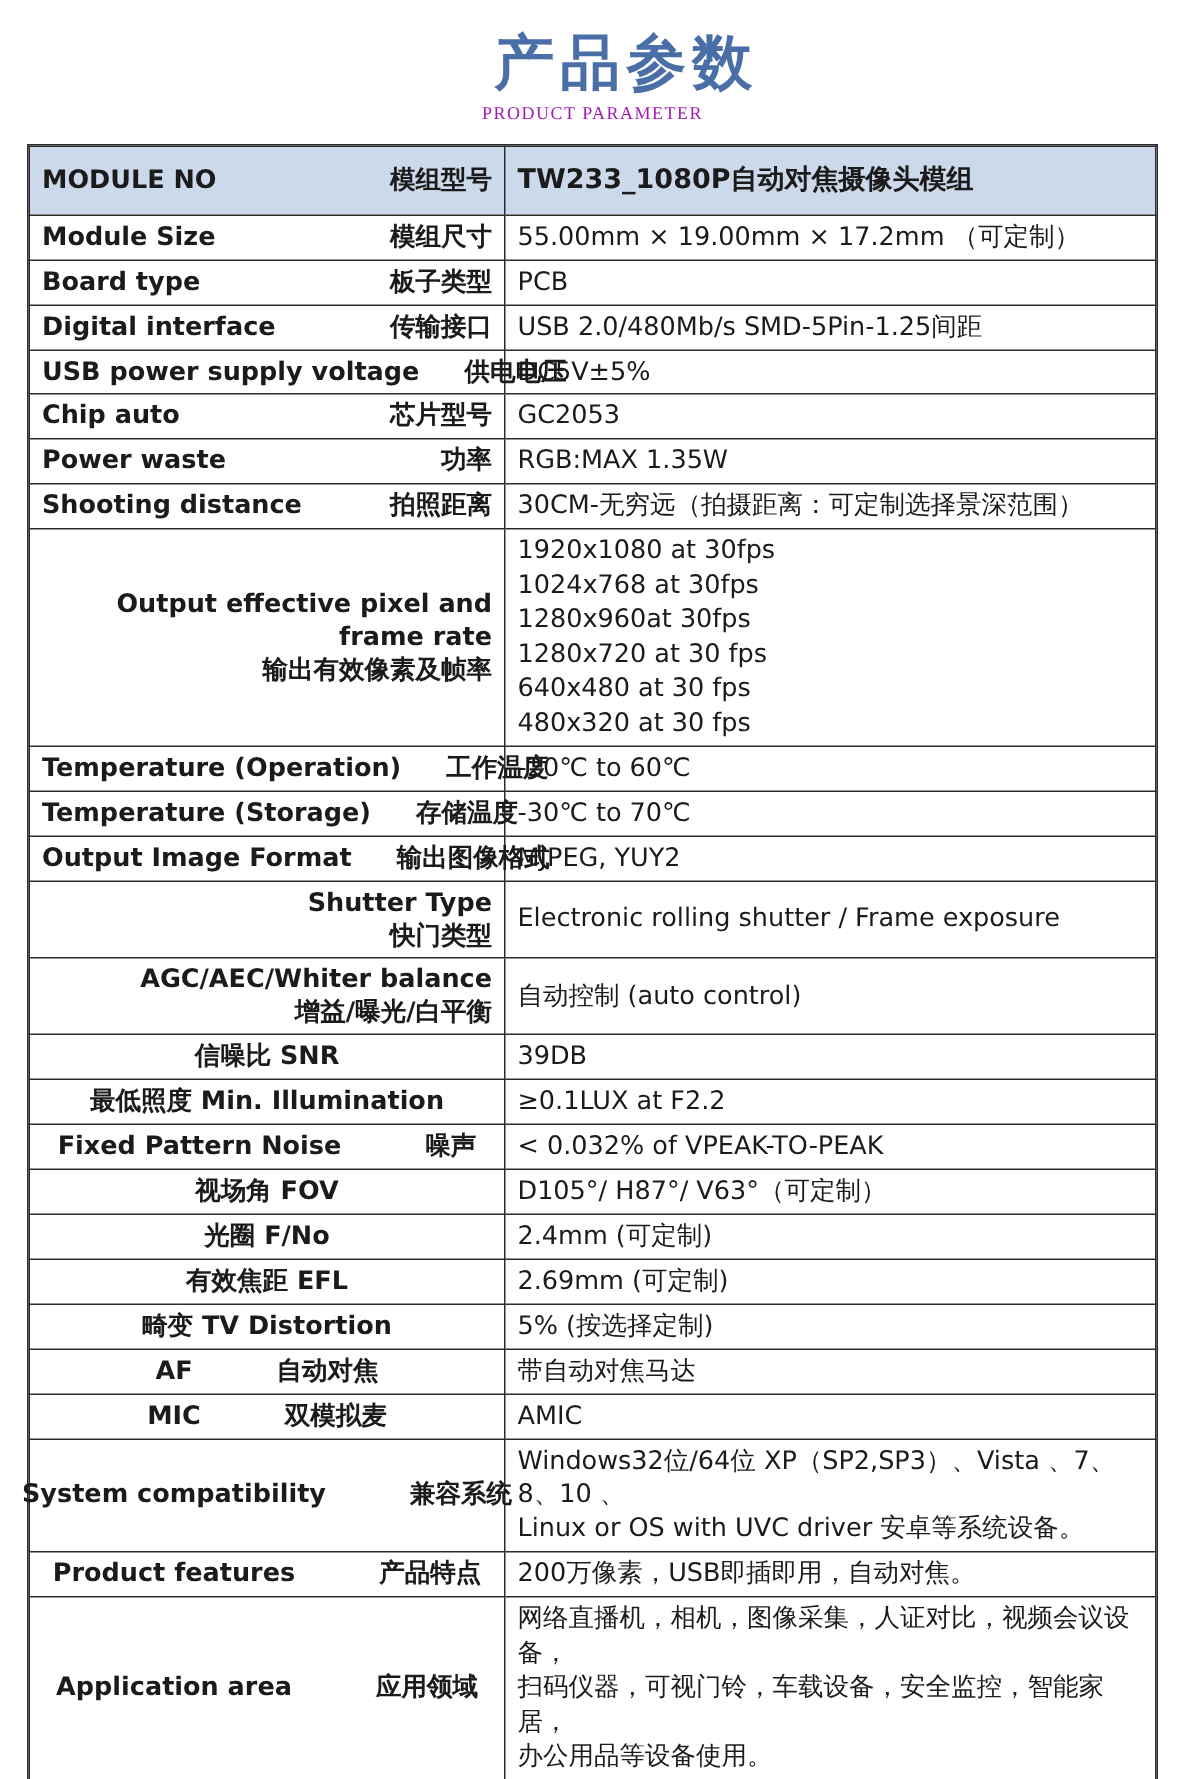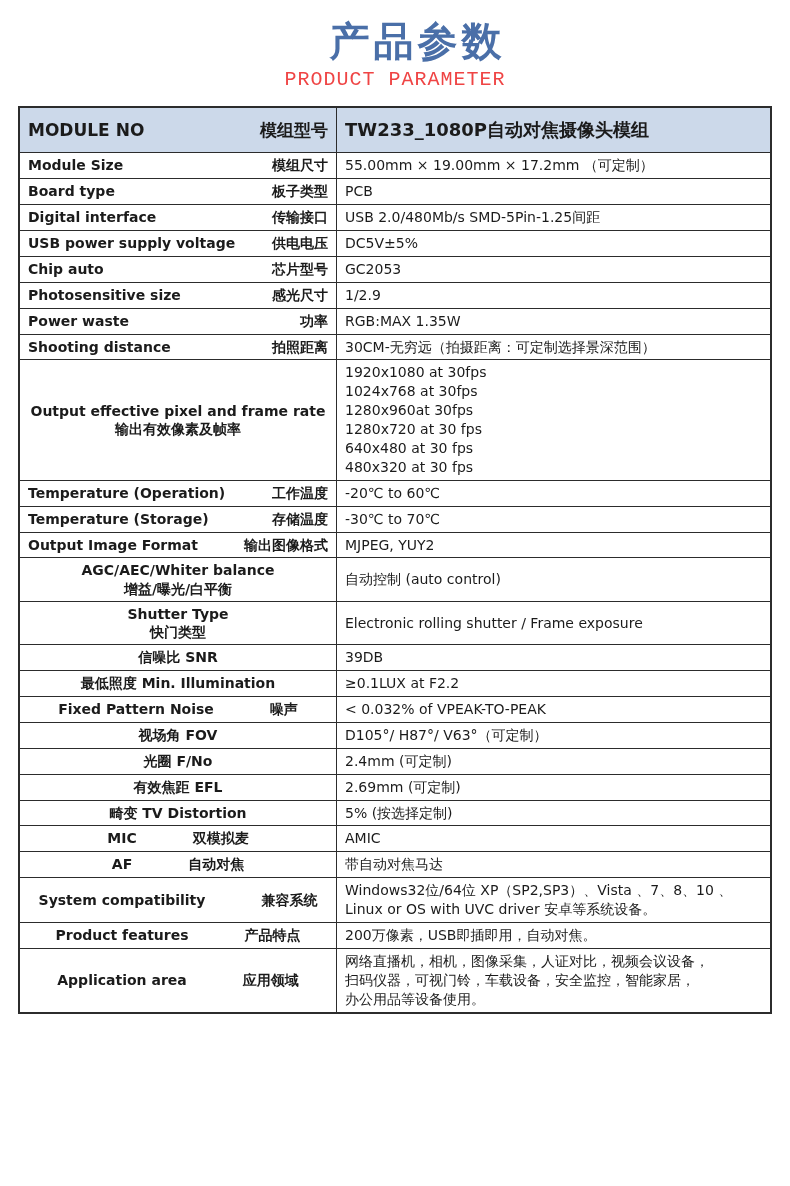--- a/index.html
+++ b/index.html
@@ -19,51 +19,51 @@
     width: 790px;
     height: 1186px;
     box-sizing: border-box;
     padding: 0;
   }
   .header {
     text-align: center;
     padding-top: 18px;
   }
   .header-cn {
-    font-family: Liberation Serif, serif;
+    font-family: Liberation Sans, sans-serif;
     font-size: 40px;
     font-weight: bold;
     color: #4a6fa8;
     letter-spacing: 4px;
     line-height: 1.2;
     padding-left: 45px;
   }
   .header-en {
-    font-family: Liberation Mono, monospace;
-    font-size: 20px;
-    color: #ef4444;
+    font-family: Liberation Serif, serif;
+    font-size: 12px;
+    color: #a21caf;
     letter-spacing: 1px;
     margin-top: 2px;
     line-height: 1.2;
   }
   .table-wrap {
     margin: 14px 18px 0 18px;
     border: 1px solid #2c2c2c;
     box-sizing: border-box;
   }
   table.spec {
     width: 100%;
     border-collapse: collapse;
     table-layout: fixed;
   }
   table.spec td {
     border: 1px solid #2c2c2c;
     padding: 3px 8px;
     vertical-align: middle;
-    font-size: 14px;
+    font-size: 17px;
     line-height: 1.35;
   }
   td.label {
     width: 300px;
     font-weight: bold;
     font-family: "DejaVu Sans", sans-serif;
     font-size: 13px;
   }
   td.value {
     font-family: "DejaVu Sans", sans-serif;
@@ -90,21 +90,21 @@
     align-items: baseline;
     white-space: nowrap;
     gap: 30px;
   }
   .lbl-row.center {
     justify-content: center;
   }
   .lbl-en { }
   .lbl-cn { }
   .lbl-stack {
-    text-align: center;
+    text-align: right;
   }
   .lbl-stack div { line-height: 1.3; }
   .multiline {
     white-space: pre-line;
   }
   td.tall { padding-top: 8px; padding-bottom: 8px; }
 </style>
 </head>
 <body>
 
@@ -164,29 +164,20 @@
             <td class="value multiline">DC5V±5%</td>
           </tr>
           <tr>
             <td class="label">
               <div class="lbl-row">
                 <span class="lbl-en">Chip auto</span>
                 <span class="lbl-cn">芯片型号</span>
               </div>
             </td>
             <td class="value multiline">GC2053</td>
-          </tr>
-          <tr>
-            <td class="label">
-              <div class="lbl-row">
-                <span class="lbl-en">Photosensitive size</span>
-                <span class="lbl-cn">感光尺寸</span>
-              </div>
-            </td>
-            <td class="value multiline">1/2.9</td>
           </tr>
           <tr>
             <td class="label">
               <div class="lbl-row">
                 <span class="lbl-en">Power waste</span>
                 <span class="lbl-cn">功率</span>
               </div>
             </td>
             <td class="value multiline">RGB:MAX 1.35W</td>
           </tr>
@@ -236,36 +227,36 @@
               <div class="lbl-row">
                 <span class="lbl-en">Output Image Format</span>
                 <span class="lbl-cn">输出图像格式</span>
               </div>
             </td>
             <td class="value multiline">MJPEG, YUY2</td>
           </tr>
           <tr>
             <td class="label tall">
               <div class="lbl-stack">
+                <div>Shutter Type</div>
+                <div>快门类型</div>
+              </div>
+            </td>
+            <td class="value multiline tall">Electronic rolling shutter / Frame exposure</td>
+          </tr>
+          <tr>
+            <td class="label tall">
+              <div class="lbl-stack">
                 <div>AGC/AEC/Whiter balance</div>
                 <div>增益/曝光/白平衡</div>
               </div>
             </td>
             <td class="value multiline tall">自动控制 (auto control)</td>
           </tr>
           <tr>
-            <td class="label tall">
-              <div class="lbl-stack">
-                <div>Shutter Type</div>
-                <div>快门类型</div>
-              </div>
-            </td>
-            <td class="value multiline tall">Electronic rolling shutter / Frame exposure</td>
-          </tr>
-          <tr>
             <td class="label">
               <div class="lbl-row center">
                 <span class="lbl-cn">信噪比  SNR</span>
               </div>
             </td>
             <td class="value multiline">39DB</td>
           </tr>
           <tr>
             <td class="label">
               <div class="lbl-row center">
@@ -311,34 +302,34 @@
             <td class="label">
               <div class="lbl-row center">
                 <span class="lbl-cn">畸变  TV Distortion</span>
               </div>
             </td>
             <td class="value multiline">5% (按选择定制)</td>
           </tr>
           <tr>
             <td class="label">
               <div class="lbl-row center">
+                <span class="lbl-en" style="margin-right: 26px;">AF</span>
+                <span class="lbl-cn">自动对焦</span>
+              </div>
+            </td>
+            <td class="value multiline">带自动对焦马达</td>
+          </tr>
+          <tr>
+            <td class="label">
+              <div class="lbl-row center">
                 <span class="lbl-en" style="margin-right: 26px;">MIC</span>
                 <span class="lbl-cn">双模拟麦</span>
               </div>
             </td>
             <td class="value multiline">AMIC</td>
-          </tr>
-          <tr>
-            <td class="label">
-              <div class="lbl-row center">
-                <span class="lbl-en" style="margin-right: 26px;">AF</span>
-                <span class="lbl-cn">自动对焦</span>
-              </div>
-            </td>
-            <td class="value multiline">带自动对焦马达</td>
           </tr>
           <tr>
             <td class="label">
               <div class="lbl-row center">
                 <span class="lbl-en" style="margin-right: 26px;">System compatibility</span>
                 <span class="lbl-cn">兼容系统</span>
               </div>
             </td>
             <td class="value multiline">Windows32位/64位 XP（SP2,SP3）、Vista 、7、8、10 、
 Linux or OS with UVC driver 安卓等系统设备。</td>

